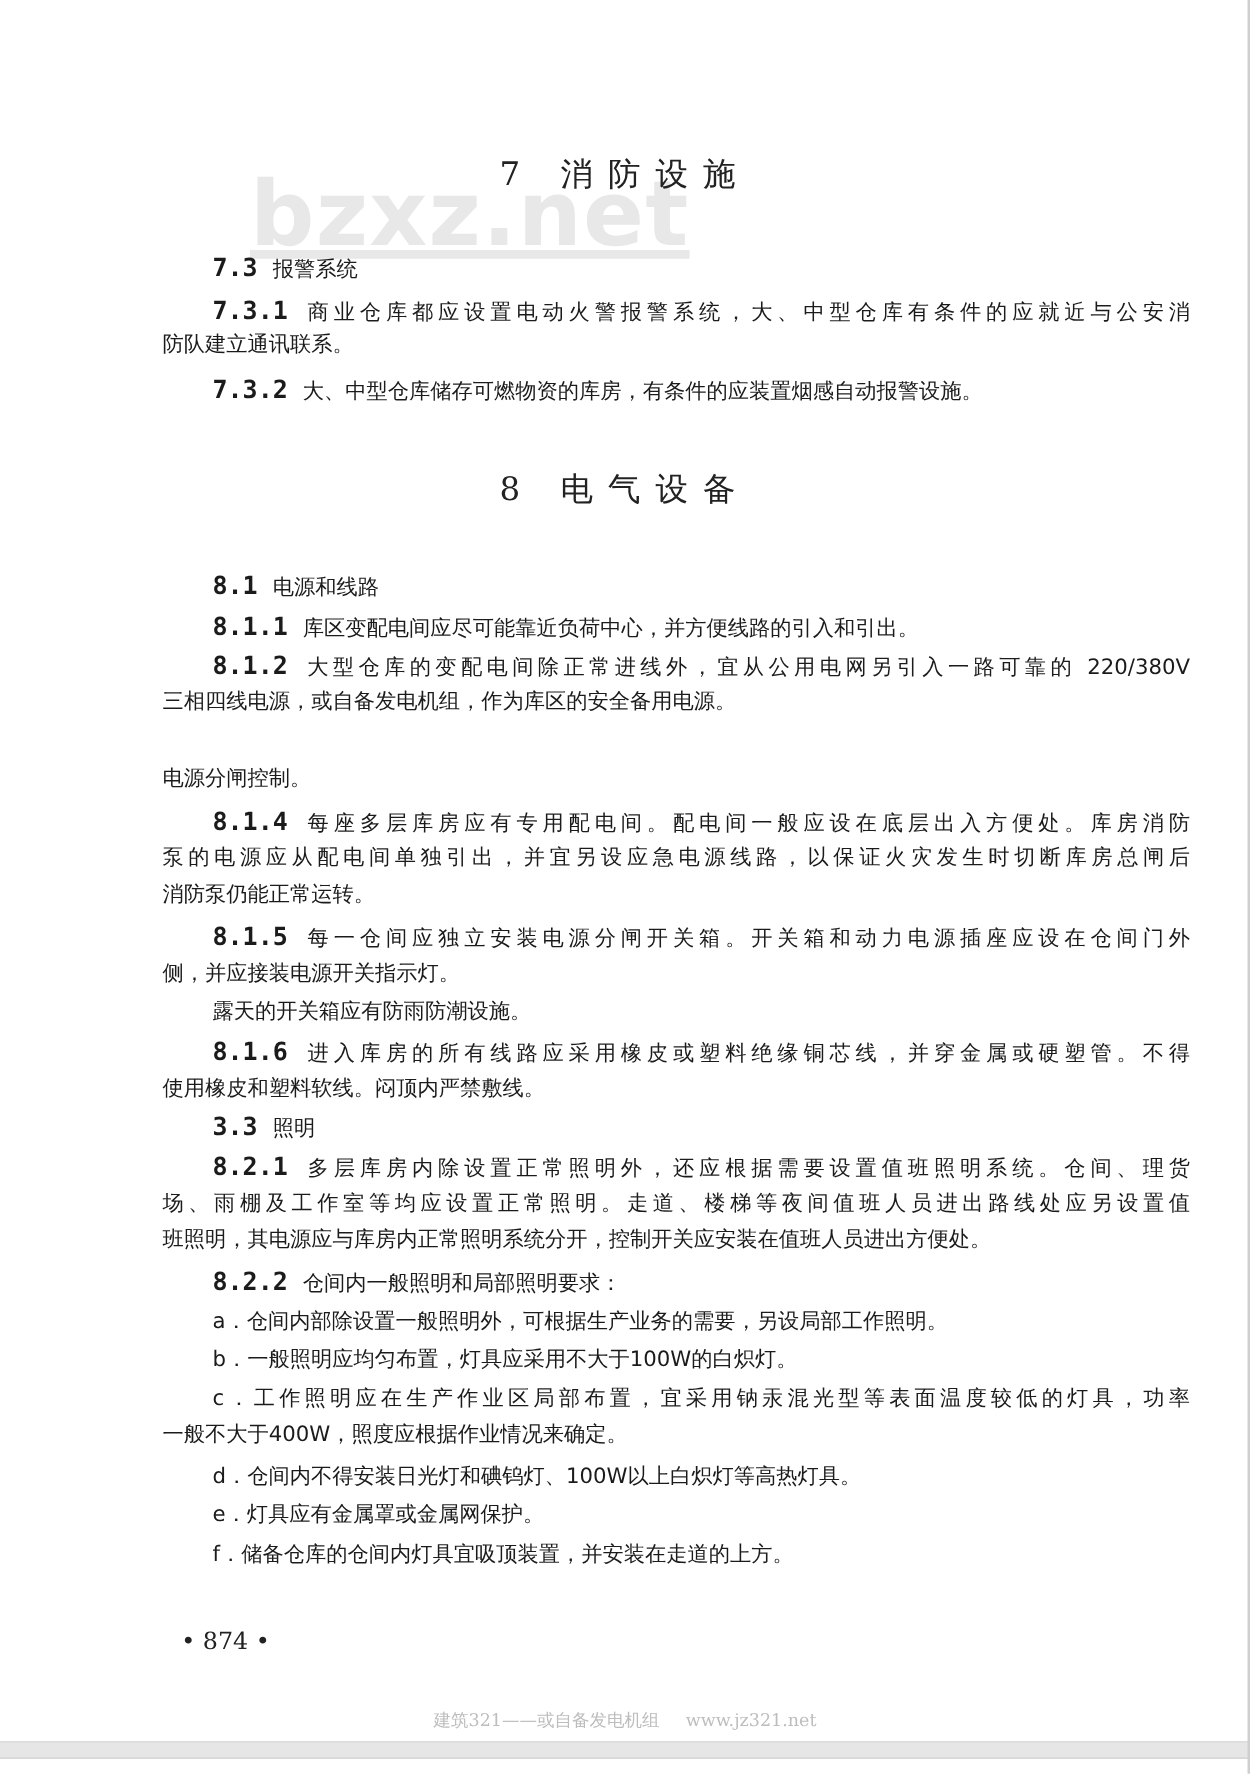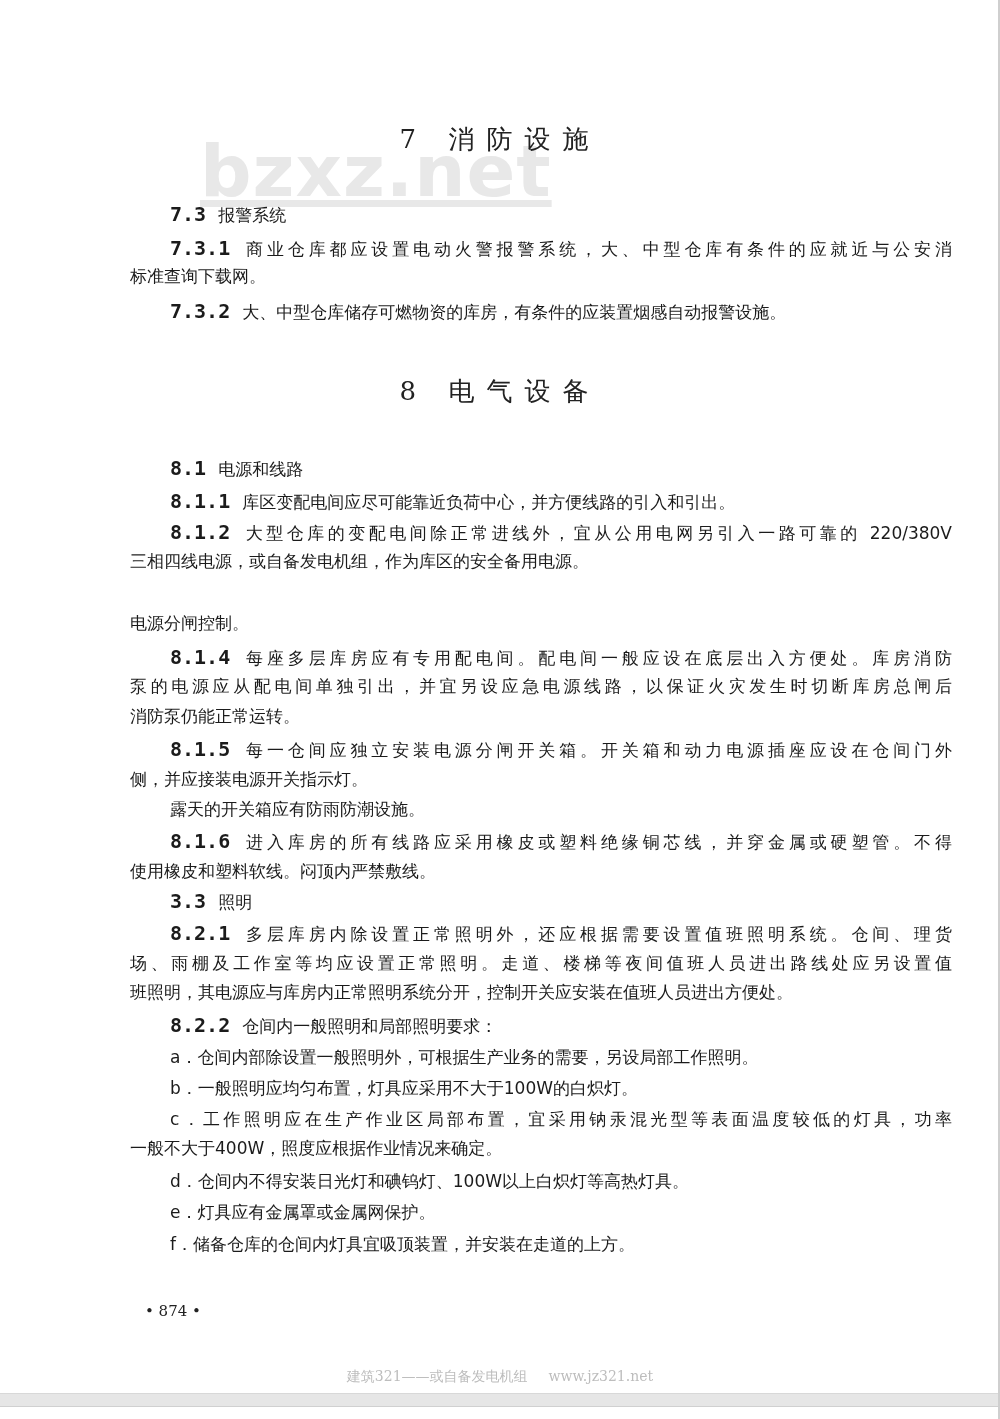--- a/index.html
+++ b/index.html
@@ -18,21 +18,21 @@
   }
   .line {
     position: absolute; left: 130px; width: 822px; font-size: 17px; line-height: 22px;
     white-space: nowrap; z-index: 1; font-family: "DejaVu Sans", "Liberation Sans", sans-serif; color: #1b1b1b;
     text-align: justify; text-align-last: left;
   }
   .ind { left: 170px; width: 782px; }
   .jus { text-align-last: justify; }
   .num { font-weight: bold; margin-right: 12px; font-family: "DejaVu Sans Mono", monospace; font-size: 20px; }
   .pageno {
-    position: absolute; left: 145px; top: 1302px; font-size: 15px; color: #222; z-index: 1;
+    position: absolute; left: 145px; top: 1302px; font-size: 19px; color: #222; z-index: 1;
     font-family: "DejaVu Serif", serif;
   }
   .footer {
     position: absolute; left: 0; width: 1000px; top: 1368px; text-align: center; font-size: 14px;
     color: #bdbdbd; z-index: 1; font-family: "DejaVu Serif", serif;
   }
   .footer .url { margin-left: 21px; }
   .strip {
     position: absolute; left: 0; top: 1393px; width: 1000px; height: 12px; background: #e6e6e6;
     border-top: 1px solid #d8d8d8; border-bottom: 1px solid #d0d0d0;
@@ -51,21 +51,21 @@
     <span>消防设施</span>
   </div>
 
   <div class="line ind" style="top:203px">
     <span class="num">7.3</span><span>报警系统</span>
   </div>
 
   <div class="line ind jus" style="top:237px">
     <span class="num">7.3.1</span><span>商业仓库都应设置电动火警报警系统，大、中型仓库有条件的应就近与公安消</span>
   </div>
-  <div class="line" style="top:265px">标准查询下载网。</div>
+  <div class="line" style="top:265px">防队建立通讯联系。</div>
 
   <div class="line ind" style="top:300px">
     <span class="num">7.3.2</span><span>大、中型仓库储存可燃物资的库房，有条件的应装置烟感自动报警设施。</span>
   </div>
 
   <div class="chapter" style="top:374px">
     <span>8</span>
     <span>电气设备</span>
   </div>
 

